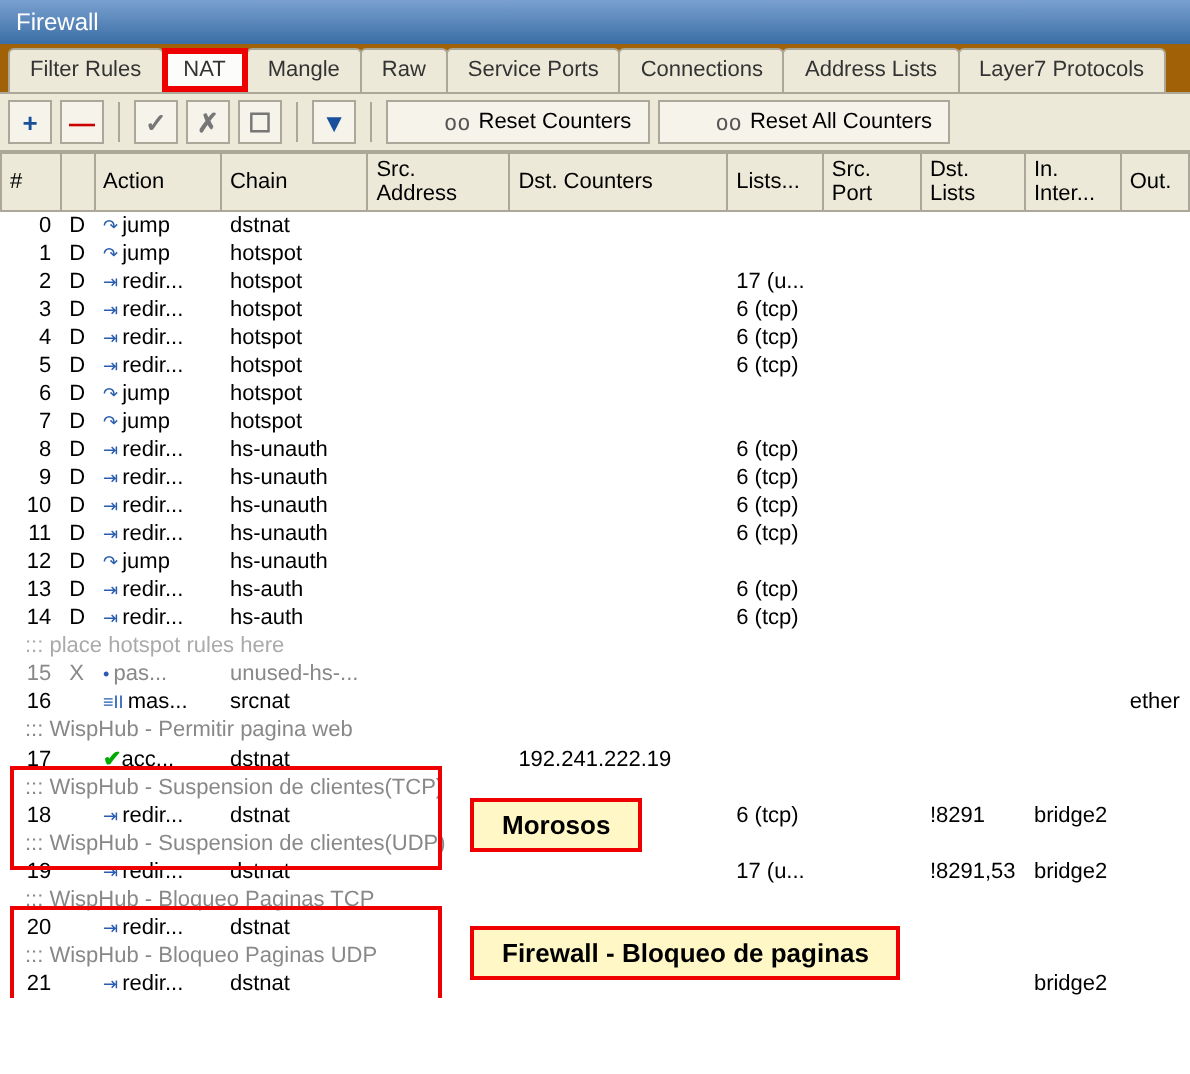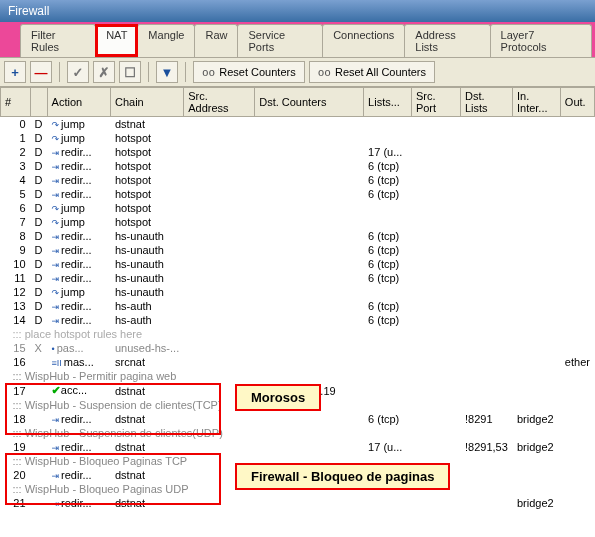--- a/index.html
+++ b/index.html
@@ -1,28 +1,28 @@
 <!DOCTYPE html>
 <html><head>
 <meta charset="utf-8">
 <style>
   * { box-sizing: border-box; margin: 0; padding: 0; }
   body { font-family: Tahoma, Arial, sans-serif; font-size: 11px; color: #000; background: #fff; width: 595px; }
   .titlebar { background: linear-gradient(#7aa0d0, #3a6ea5); color: #fff; padding: 4px 8px; font-size: 12px; }
-  .tabbar { display: flex; background: #ec4899; border-bottom: 1px solid #aca899; padding: 2px 4px 0 20px; gap: 0; }
+  .tabbar { display: flex; background: #a16207; border-bottom: 1px solid #aca899; padding: 2px 4px 0 4px; gap: 0; }
   .tab { padding: 4px 10px; border: 1px solid #aca899; border-bottom: none; background: #ece9d8; cursor: pointer; border-radius: 3px 3px 0 0; margin-right: -1px; color: #333; font-size: 11px; position: relative; }
   .tab.active { background: #fcfcfa; border-bottom: 1px solid #fcfcfa; z-index: 2; }
   .tab.highlight { border: 3px solid #e00; border-radius: 0; padding: 2px 8px; }
   .toolbar { display: flex; align-items: center; background: #ece9d8; border-bottom: 1px solid #aca899; padding: 3px 4px; gap: 4px; }
   .toolbtn { width: 22px; height: 22px; border: 1px solid #aca899; background: #f5f3ea; display: flex; align-items: center; justify-content: center; cursor: pointer; color: #1a4f9c; font-weight: bold; font-size: 13px; }
   .toolbtn.red { color: #c00; }
   .toolbtn.gray { color: #777; }
   .sep { width: 1px; height: 20px; background: #aca899; margin: 0 3px; }
   .btn-wide { height: 22px; border: 1px solid #aca899; background: #f5f3ea; padding: 0 8px; display: flex; align-items: center; cursor: pointer; gap: 4px; font-size: 11px; }
-  .btn-wide .oo { font-family: monospace; color: #555; }
+  .btn-wide .oo { font-family: monospace; color: #555; margin-left: 20px; }
   .grid { width: 100%; border-collapse: collapse; }
   .grid th { text-align: left; font-weight: normal; background: #ece9d8; border: 1px solid #aca899; padding: 2px 4px; font-size: 11px; position: relative; }
   .grid td { padding: 1px 4px; border-right: 1px solid transparent; white-space: nowrap; font-size: 11px; }
   .col-num { text-align: right; width: 30px; }
   .col-flag { width: 16px; }
   .col-action { width: 64px; }
   .col-chain { width: 68px; margin-left: 14px; }
   .col-src { width: 72px; }
   .col-dst { width: 110px; }
   .col-proto { width: 48px; }
@@ -396,17 +396,17 @@
           <td class="col-proto"></td>
           <td class="col-sport"></td>
           <td class="col-dport"></td>
           <td class="col-iin">bridge2</td>
           <td class="col-out"></td>
         </tr>
       </tbody>
 </table>
 
 <div class="annot-box" style="left:5px; top:383px; width:216px; height:52px;"></div>
-<div class="label-box" style="left:235px; top:384px;">Morosos</div>
+<div class="label-box" style="left:235px; top:399px;">Morosos</div>
 
 <div class="annot-box" style="left:5px; top:453px; width:216px; height:52px;"></div>
 <div class="label-box" style="left:235px; top:463px;">Firewall - Bloqueo de paginas</div>
 </div>
 
 </body></html>

